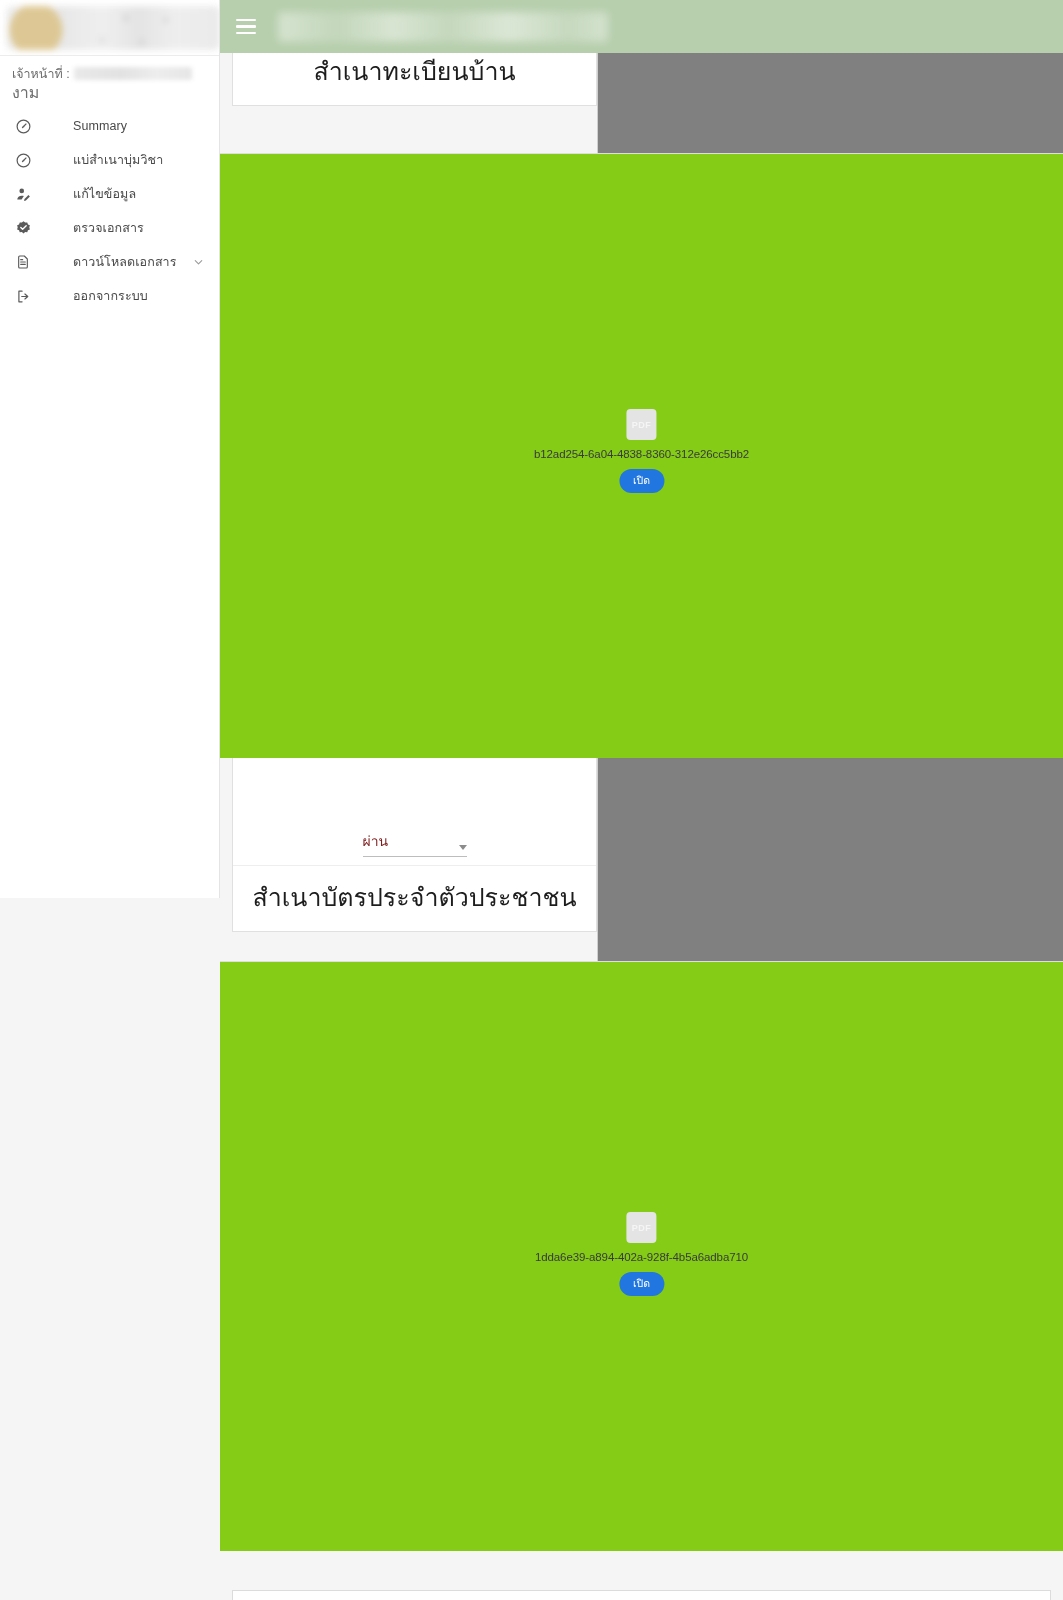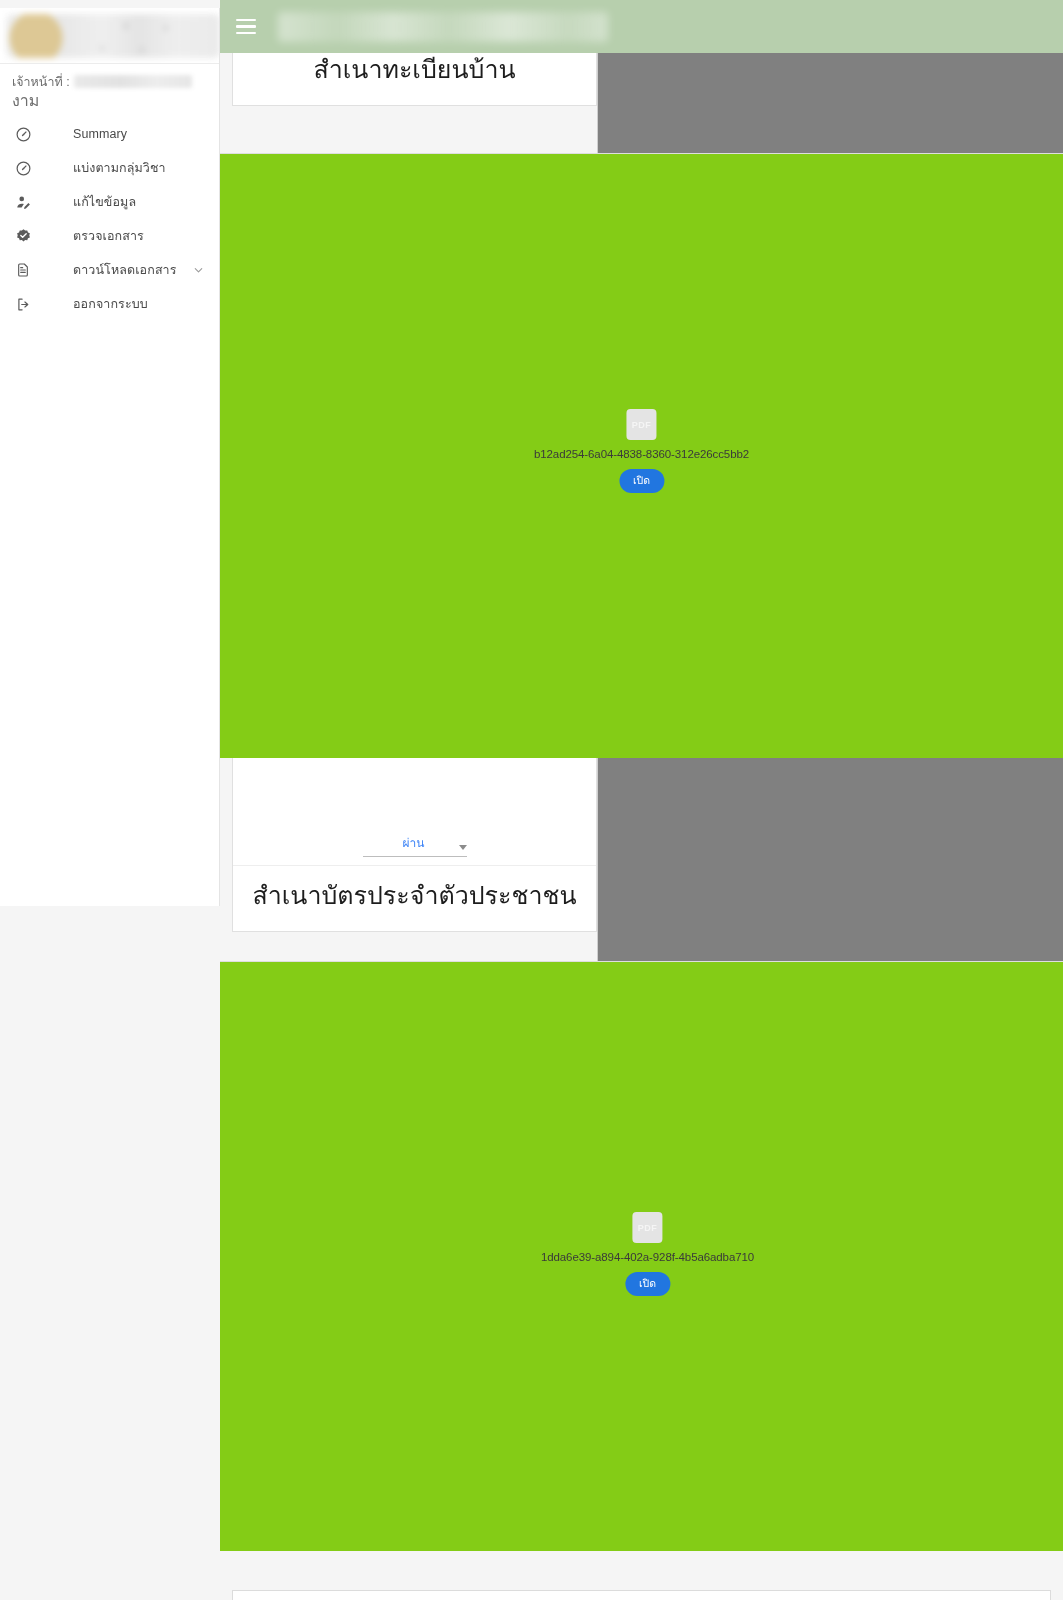--- a/index.html
+++ b/index.html
@@ -7,21 +7,21 @@
     width: 1063px;
     height: 1600px;
     background: #f5f5f5;
     font-family: "Liberation Sans", "DejaVu Sans", sans-serif;
     overflow: hidden;
   }
   .page { position: relative; width: 1063px; height: 1600px; background: #f5f5f5; }
 
   
   .sidebar {
-    position: absolute; left: 0; top: 8px;
+    position: absolute; left: 0; top: 0;
     width: 220px; height: 898px;
     background: #ffffff;
     border-right: 1px solid #e4e4e4;
     z-index: 40;
   }
   .brand-area {
     position: relative;
     height: 56px;
     background: #ffffff;
     overflow: hidden;
@@ -157,38 +157,37 @@
   }
   .mat-select {
     position: relative;
     width: 104px;
     border-bottom: 1px solid #bdbdbd;
     padding-bottom: 4px;
     display: flex; align-items: center;
     cursor: pointer;
   }
   .mat-select-value {
-    font-size: 12px;
-    color: #3b82f6;
-    margin-left: 40px;
+    font-size: 14px;
+    color: #7f1d1d;
   }
   .mat-select-arrow {
     position: absolute; right: 0; bottom: 6px;
     width: 0; height: 0;
     border-left: 4.5px solid transparent;
     border-right: 4.5px solid transparent;
     border-top: 5px solid #8c8c8c;
   }
   .doc-title {
     padding: 14px 10px 16px;
     text-align: center;
     font-size: 25px;
     line-height: 35px;
     color: #1d1d1d;
-    font-family: Liberation Mono, monospace;
+    font-family: Liberation Serif, serif;
     font-weight: 400;
   }
 
   
   .gray-panel {
     position: absolute;
     left: 377px;
     right: 0;
     background: #808080;
     border-left: 1px solid #cfcfcf;
@@ -287,21 +286,21 @@
         <div class="select-row" style="height:108px;">
           <div class="mat-select">
             <span class="mat-select-value">ผ่าน</span>
             <span class="mat-select-arrow"></span>
           </div>
         </div>
         <div class="doc-title">สำเนาบัตรประจำตัวประชาชน</div>
       </div>
 
       <div class="pdf-region" style="top:961px; height:590px;">
-        <div class="pdf-center" style="top:250px;margin-left:6px;">
+        <div class="pdf-center" style="top:250px;">
           <div class="pdf-icon">PDF</div>
           <div class="pdf-name">1dda6e39-a894-402a-928f-4b5a6adba710</div>
           <button class="pdf-open-btn">เปิด</button>
         </div>
       </div>
 
       <div class="bottom-card-edge" style="top:1590px;"></div>
     </div>
 
   </div>
@@ -341,21 +340,21 @@
       </div>
 
       <div class="nav-item">
         <span class="nav-ico">
           <svg width="17" height="17" viewBox="0 0 24 24" fill="none" stroke="currentColor" stroke-width="1.7">
             <circle cx="12" cy="12" r="9"></circle>
               <path d="M15.5 8.5 10.5 13.5" stroke-linecap="round"></path>
             <circle cx="12" cy="12" r="1.2" fill="currentColor" stroke="none"></circle>
           </svg>
         </span>
-        <span class="nav-label">แบ่งตามกลุ่มวิชา</span>
+        <span class="nav-label">แบ่สำเนาบุ่มวิชา</span>
       </div>
 
 
       <div class="nav-item">
         <span class="nav-ico">
           <svg width="17" height="17" viewBox="0 0 24 24" fill="currentColor">
             <circle cx="9.5" cy="7" r="3.3"></circle>
             <path d="M3.2 19c0-3.3 2.9-5.4 6.3-5.4 1.1 0 2.1.2 3 .6L9.3 19H3.2z"></path>
             <path d="M13.4 18.4l5.6-5.6 2 2-5.6 5.6-2.6.6.6-2.6z"></path>
           </svg>

